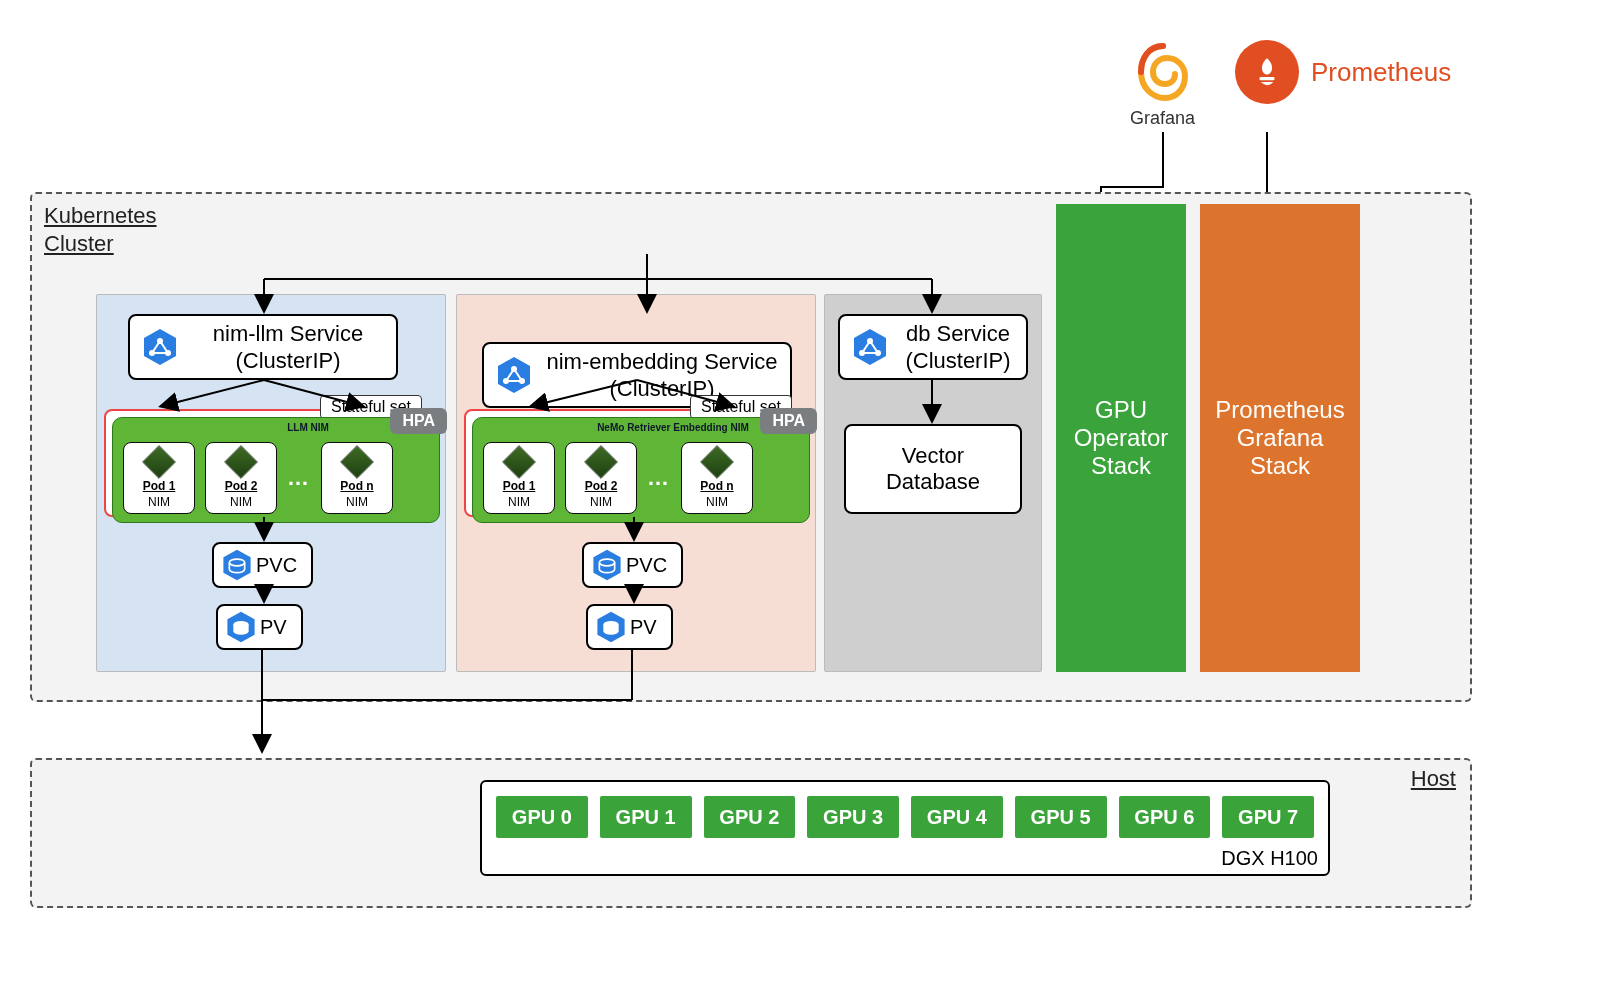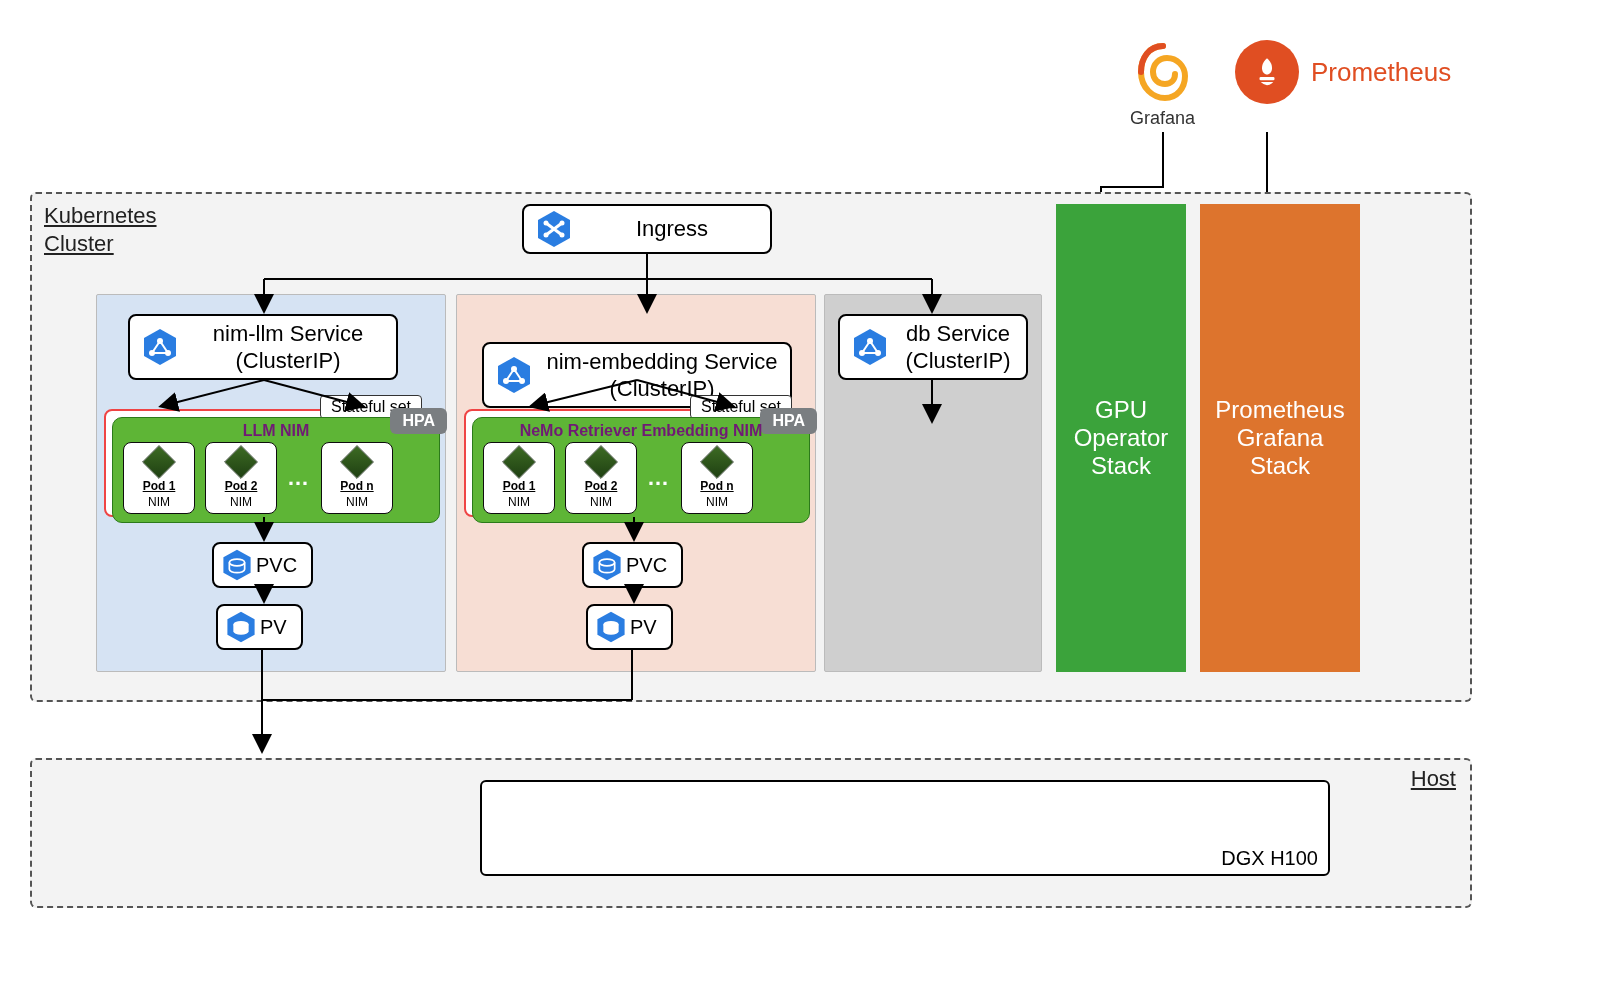--- a/index.html
+++ b/index.html
@@ -94,23 +94,24 @@
     background:#5eb536;
     border-radius:10px;
     border:1px solid #2b7a1a;
     position:relative;
   }
   .nim-title {
     position:absolute;
     width:100%;
     text-align:center;
     top:4px;
-    color:#701a75;
+    color:#0f172a;
     font-weight:700;
-    font-size:16px;
+    font-size:10px;
+    margin-left:32px;
   }
   .pod {
     background:#fff;
     border:1.5px solid #0d0d0d;
     border-radius:8px;
     width:72px; height:72px;
     display:flex;
     flex-direction:column;
     align-items:center;
     justify-content:center;
@@ -204,33 +205,20 @@
 <svg class="abs" style="left:1258px; top:212px;" width="16" height="12">
     <polygon points="8,12 0,0 16,0" fill="#000"></polygon>
   </svg>
 
 <div class="abs dashed-container" style="left:30px; top:192px; width:1442px; height:510px;">
   <div class="container-label abs" style="left:12px; top:8px; line-height:1.25;">
     <span>Kubernetes</span><br>
     <span>Cluster</span>
   </div>
 
-  <div class="abs service-box" style="left:490px; top:10px; width:250px; height:50px;">
-    <div class="hex-icon">
-      <svg viewBox="0 0 40 40" width="40" height="40">
-        <polygon points="20,2 36,11 36,29 20,38 4,29 4,11" fill="#2a7de1"></polygon>
-        <path d="M12 14 L28 26 M28 14 L12 26" stroke="#fff" stroke-width="3"></path>
-        <circle cx="12" cy="14" r="2.5" fill="#fff"></circle>
-          <circle cx="28" cy="14" r="2.5" fill="#fff"></circle>
-        <circle cx="12" cy="26" r="2.5" fill="#fff"></circle>
-          <circle cx="28" cy="26" r="2.5" fill="#fff"></circle>
-      </svg>
-    </div>
-    <div class="svc-text">Ingress</div>
-  </div>
 
   <div class="abs stack colgreen" style="left:1024px; top:10px; width:130px; height:468px; flex-direction:column;">
     <span>GPU</span>
     <span>Operator</span>
     <span>Stack</span>
   </div>
 
   <div class="abs stack colorange" style="left:1168px; top:10px; width:160px; height:468px; flex-direction:column;">
     <span>Prometheus</span>
     <span>Grafana</span>
@@ -282,20 +270,24 @@
           <circle cx="28" cy="26" r="3" fill="#fff"></circle>
           <path d="M20 14 L12 26 M20 14 L28 26 M12 26 L28 26" stroke="#fff" stroke-width="2"></path>
         </svg>
     </div>
     <div class="svc-text">
       <span>db Service</span><br>
       <span>(ClusterIP)</span>
     </div>
   </div>
 
+  <div class="abs solid-box" style="left:812px; top:230px; width:178px; height:90px; font-size:22px; text-align:center;">
+    <span style="white-space:pre-line;">Vector
+Database</span>
+  </div>
 
   <div class="abs stateful-group" style="left:72px; top:215px; width:332px; height:108px;">
     <div class="stateful-label">Stateful set</div>
     <div class="nim-green abs" style="left:6px; top:6px; right:6px; bottom:6px;">
       <div class="hpa-badge">HPA</div>
       <div class="nim-title">LLM NIM</div>
       <div class="pods-row">
         <div class="pod">
             <div class="cube"></div>
             <div class="plabel">Pod 1</div>
@@ -424,14 +416,24 @@
   <line x1="232" y1="60" x2="602" y2="60" stroke="#000" stroke-width="2"></line>
   <line x1="232" y1="60" x2="232" y2="110" stroke="#000" stroke-width="2" marker-end="url(#ah2)"></line>
 </svg>
 
 <div class="abs dashed-container" style="left:30px; top:758px; width:1442px; height:150px;">
   <div class="container-label abs" style="right:14px; top:6px;">Host</div>
 
 
   <div class="abs" style="left:448px; top:20px; width:850px; height:96px; border:2px solid #000; border-radius:6px; background:#fff;">
     <div class="abs" style="right:10px; bottom:4px; font-size:20px;">DGX H100</div>
+    <div style="display:flex; gap:12px; padding:14px 14px;">
+      <div class="gpu">GPU 0</div>
+      <div class="gpu">GPU 1</div>
+      <div class="gpu">GPU 2</div>
+      <div class="gpu">GPU 3</div>
+      <div class="gpu">GPU 4</div>
+      <div class="gpu">GPU 5</div>
+      <div class="gpu">GPU 6</div>
+      <div class="gpu">GPU 7</div>
+    </div>
   </div>
 </div>
 
 </body></html>

